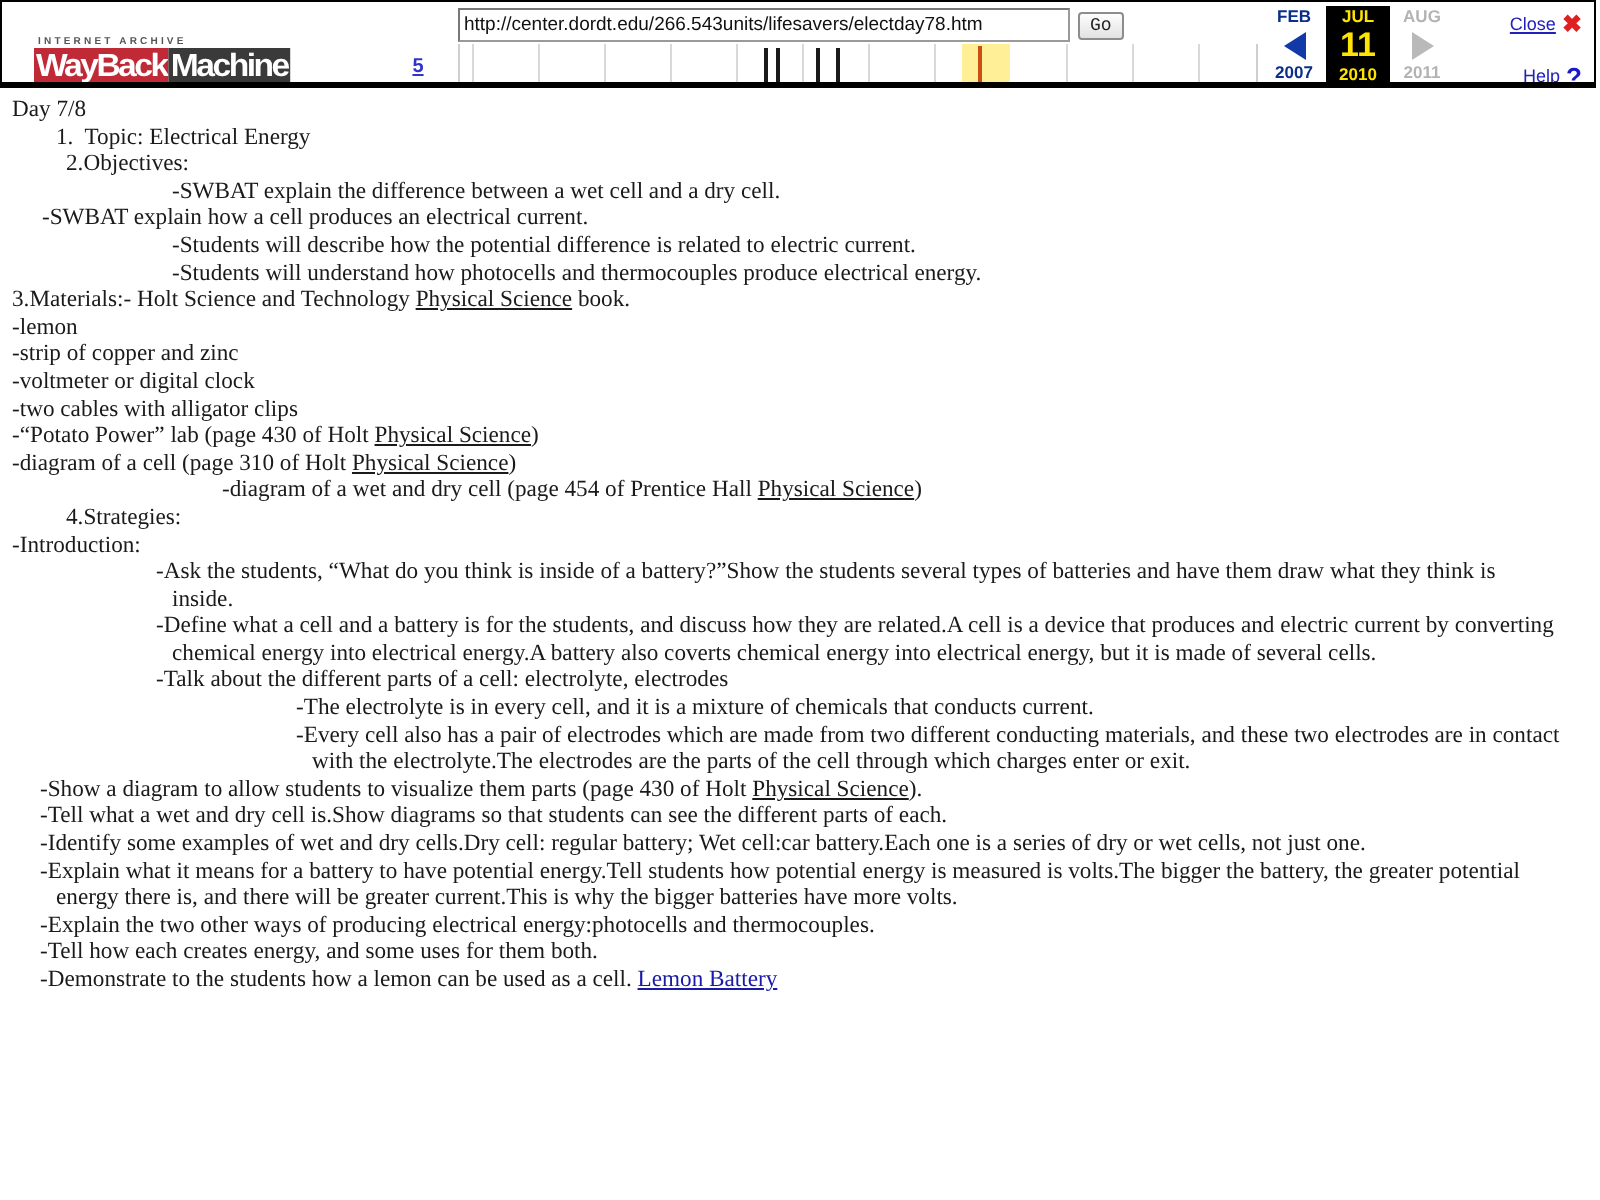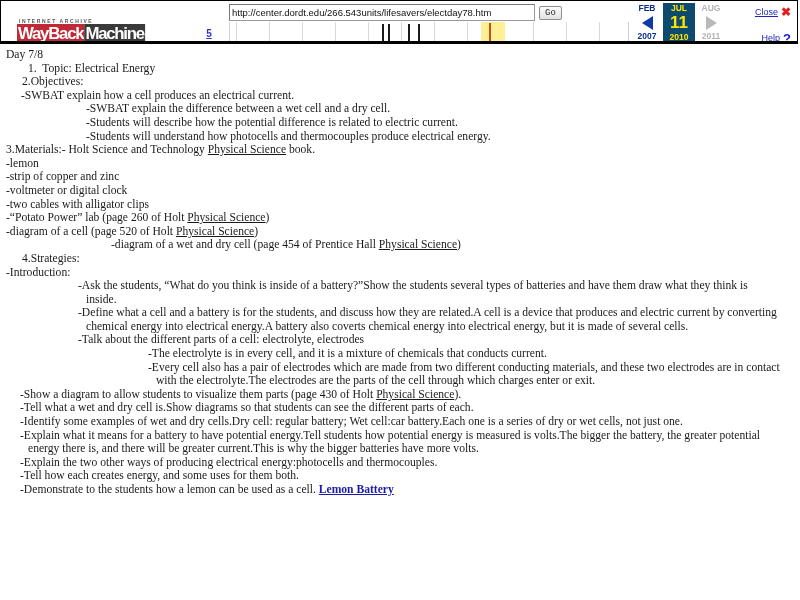--- a/index.html
+++ b/index.html
@@ -146,21 +146,21 @@
     width: 100px; height: 40px;
     font-family: "Liberation Sans", sans-serif;
   }
   .wm-dates .col {
     position: absolute;
     top: 0;
     text-align: center;
     width: 32px;
   }
   .wm-col-prev { left: 0; }
-  .wm-col-cur  { left: 32px; background: #0c4a6e; height: 40px; }
+  .wm-col-cur  { left: 32px; background: #000000; height: 40px; }
   .wm-col-next { left: 64px; }
   .wm-mon { font-size: 8.5px; font-weight: bold; line-height: 11px; }
   .wm-yr  { font-size: 8.5px; font-weight: bold; line-height: 11px; }
   .wm-col-prev .wm-mon, .wm-col-prev .wm-yr { color: #0b2e8a; }
   .wm-col-next .wm-mon, .wm-col-next .wm-yr { color: #b3b3b3; }
   .wm-col-cur .wm-mon, .wm-col-cur .wm-yr  { color: #ffe400; }
   .wm-day {
     font-size: 17px; font-weight: bold;
     color: #ffe400; line-height: 18px;
   }
@@ -206,31 +206,31 @@
     position: relative;
     padding: 4px 6px 0 6px;
     font-family: "Liberation Serif", serif;
     font-size: 11.6px;
     line-height: 13.6px;
     color: #1a1a1a;
   }
   .ln { white-space: pre-wrap; }
   .i0  { margin-left: 0px; }
   .i1  { margin-left: 22px; }
-  .i2  { margin-left: 16px; }
+  .i2  { margin-left: 27px; }
   .i3  { margin-left: 80px; }
   .i4  { margin-left: 15px; }
   .i6  { margin-left: 105px; }
   .hang-a { margin-left: 80px; text-indent: -8px; padding-right: 14px; }
   .hang-b { margin-left: 150px; text-indent: -8px; padding-right: 14px; }
   .hang-c { margin-left: 22px; text-indent: -8px; padding-right: 14px; }
   u.book { text-decoration: underline; }
   a.inline-link {
     color: #1a1aa8;
-    font-weight: bold;
+    font-weight: normal;
     text-decoration: underline;
     cursor: pointer;
   }
 </style>
 </head>
 <body>
 
 <div id="wm-toolbar">
 
   <div class="wm-logo">
@@ -298,35 +298,35 @@
     <a>Help</a><span class="wm-q">?</span>
   </div>
 </div>
 
 <div id="doc">
 
   <div class="ln i0">Day 7/8</div>
   <div class="ln i1">1.  Topic: Electrical Energy</div>
   <div class="ln i2">2.Objectives:</div>
 
+  <div class="ln i3">-SWBAT explain the difference between a wet cell and a dry cell.</div>
   <div class="ln i4">-SWBAT explain how a cell produces an electrical current.</div>
-  <div class="ln i3">-SWBAT explain the difference between a wet cell and a dry cell.</div>
   <div class="ln i3">-Students will describe how the potential difference is related to electric current.</div>
   <div class="ln i3">-Students will understand how photocells and thermocouples produce electrical energy.</div>
 
   <div class="ln i0"><span>3.Materials:- Holt Science and Technology </span><u class="book">Physical Science</u><span> book.</span></div>
 
   <div class="ln i0">-lemon</div>
   <div class="ln i0">-strip of copper and zinc</div>
   <div class="ln i0">-voltmeter or digital clock</div>
   <div class="ln i0">-two cables with alligator clips</div>
 
-  <div class="ln i0"><span>-“Potato Power” lab (page 260 of Holt </span><u class="book">Physical Science</u><span>)</span></div>
-
-  <div class="ln i0"><span>-diagram of a cell (page 520 of Holt </span><u class="book">Physical Science</u><span>)</span></div>
+  <div class="ln i0"><span>-“Potato Power” lab (page 430 of Holt </span><u class="book">Physical Science</u><span>)</span></div>
+
+  <div class="ln i0"><span>-diagram of a cell (page 310 of Holt </span><u class="book">Physical Science</u><span>)</span></div>
 
   <div class="ln i6"><span>-diagram of a wet and dry cell (page 454 of Prentice Hall </span><u class="book">Physical Science</u><span>)</span></div>
 
   <div class="ln i2">4.Strategies:</div>
   <div class="ln i0">-Introduction:</div>
   <div class="ln hang-a">-Ask the students, “What do you think is inside of a battery?”Show the students several types of batteries and have them draw what they think is inside.</div>
 
   <div class="ln hang-a">-Define what a cell and a battery is for the students, and discuss how they are related.A cell is a device that produces and electric current by converting chemical energy into electrical energy.A battery also coverts chemical energy into electrical energy, but it is made of several cells.</div>
   <div class="ln hang-a">-Talk about the different parts of a cell: electrolyte, electrodes</div>
   <div class="ln hang-b">-The electrolyte is in every cell, and it is a mixture of chemicals that conducts current.</div>

